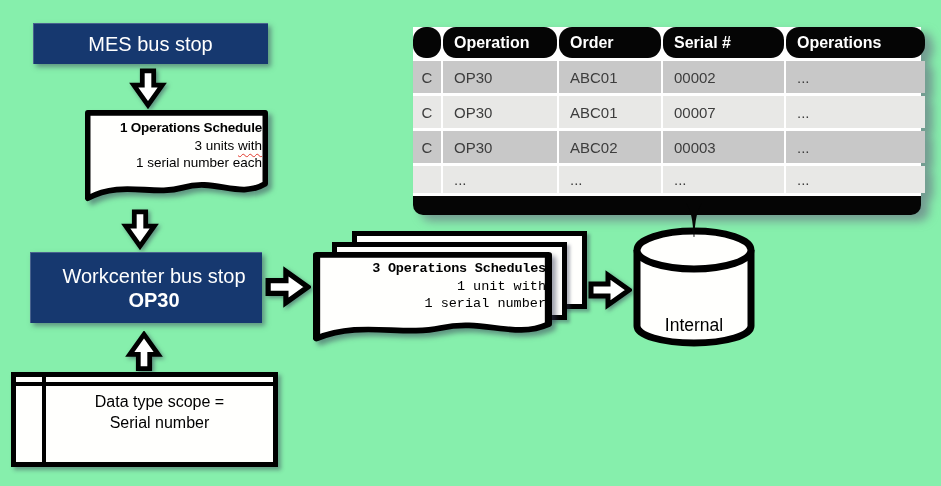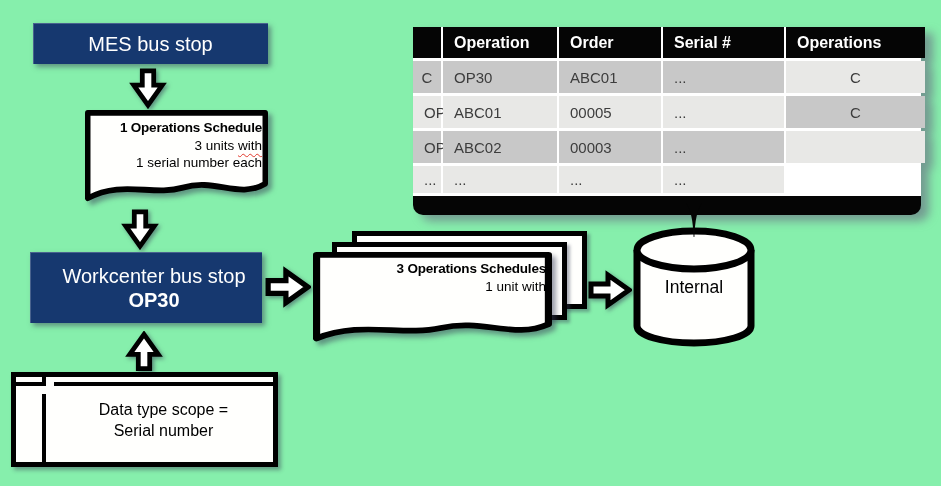--- a/index.html
+++ b/index.html
@@ -28,31 +28,31 @@
   
   .docshadow{filter:drop-shadow(4px 4px 2.5px rgba(55,60,85,.5));}
   .docsvg path{fill:#fffffd;stroke:#000;stroke-width:6;stroke-linejoin:round;}
   .doc-text{position:absolute;text-align:right;font-size:13.5px;line-height:17.5px;color:#000;}
   .doc-text .t{font-weight:bold;letter-spacing:-0.2px;}
   .wavy{text-decoration:underline;text-decoration-style:wavy;text-decoration-color:#e23a2e;text-decoration-thickness:1px;text-underline-offset:3px;margin-top:33px;}
   .sheet{background:#fffffd;border:5px solid #000;box-shadow:3px 3px 3px rgba(55,60,85,.4);}
 
   
   .cyl path,.cyl ellipse{fill:#fffffd;stroke:#000;stroke-width:7;}
-  .cyl-text{text-align:center;font-size:17.5px;line-height:23px;color:#000;}
+  .cyl-text{text-align:center;font-size:17.5px;line-height:23px;color:#000;margin-top:38px;}
 
   
   .tablewrap{filter:drop-shadow(8px 6px 5px rgba(105,110,130,.65));}
   .tgrid{
     display:grid;background:#fff;
     grid-template-columns:28px 114px 102px 121px 139px;
     grid-template-rows:31px 32px 32px 32px 27px;
     gap:3px 2px;width:508px;
   }
-  .th{background:#050505;color:#fff;font-weight:bold;font-size:16px;display:flex;align-items:center;padding-left:11px;}
+  .th{background:#050505;color:#fff;font-weight:bold;font-size:16px;display:flex;align-items:center;padding-left:11px;border-radius:13px;}
   .th.c0{padding:0;}
   .td{font-size:15px;color:#3d3d3d;display:flex;align-items:center;padding-left:11px;}
   .td.c0{padding:0;justify-content:center;}
   .rowdark{background:#c8c8c8;}
   .rowlight{background:#e8e8e6;}
   .tfooter{height:22px;background:#050505;border-top:3px solid #fff;border-radius:0 0 10px 10px;}
   .tail path{fill:#050505;stroke:none;}
 
   
   .dscope{
@@ -98,23 +98,24 @@
 
   <svg class="abs blkarrow" style="left:265px;top:265px;" width="46" height="44" viewBox="0 0 44 40">
     <path d="M3 14 H20 V5 L41 20 L20 35 V26 H3 Z"></path>
   </svg>
 
   <div class="abs sheet" style="left:352px;top:231px;width:235px;height:78px;"></div>
   <div class="abs sheet" style="left:332px;top:242px;width:235px;height:78px;"></div>
   <svg class="abs docsvg docshadow" style="left:313px;top:252px;" width="239" height="95" viewBox="0 0 200 100" preserveAspectRatio="none">
     <path d="M3 3 H197 V76 C168 92 143 70 107 80 C74 89 40 72 3 91 Z"></path>
   </svg>
-  <div class="abs doc-text" style="left:319px;top:260px;width:227px;">
+  <div class="abs doc-text" style="left:319px;top:260px;width:227px;font-family:Liberation Mono, monospace;">
     <div class="t">3 Operations Schedules</div>
     <div>1 unit with</div>
+    <div>1 serial number</div>
   </div>
 
   <svg class="abs blkarrow" style="left:588px;top:268px;" width="44" height="44" viewBox="0 0 44 40">
     <path d="M3 14 H20 V5 L41 20 L20 35 V26 H3 Z"></path>
   </svg>
 
   <svg class="abs cyl" style="left:631px;top:226px;" width="126" height="126" viewBox="0 0 126 126">
     <path d="M6 24 L6 100 A57 17 0 0 0 120 100 L120 24"></path>
     <ellipse cx="63" cy="24" rx="57" ry="19"></ellipse>
   </svg>
@@ -126,26 +127,27 @@
     <div class="tgrid">
       <div class="th c0"></div>
       <div class="th">Operation</div>
       <div class="th">Order</div>
       <div class="th">Serial #</div>
       <div class="th">Operations</div>
 
       <div class="td c0 rowdark">C</div>
       <div class="td rowdark">OP30</div>
       <div class="td rowdark">ABC01</div>
+      <div class="td rowdark">00002</div>
       <div class="td rowdark">...</div>
 
       <div class="td c0 rowlight">C</div>
       <div class="td rowlight">OP30</div>
       <div class="td rowlight">ABC01</div>
-      <div class="td rowlight">00005</div>
+      <div class="td rowlight">00007</div>
       <div class="td rowlight">...</div>
 
       <div class="td c0 rowdark">C</div>
       <div class="td rowdark">OP30</div>
       <div class="td rowdark">ABC02</div>
       <div class="td rowdark">00003</div>
       <div class="td rowdark">...</div>
 
       <div class="td c0 rowlight"></div>
       <div class="td rowlight">...</div>
@@ -157,21 +159,21 @@
   </div>
 
   <svg class="abs tail" style="left:685px;top:203px;" width="18" height="35" viewBox="0 0 18 35">
     <path d="M1 0 H17 C12 7 10 18 9.4 34 H8.6 C8 18 6 7 1 0 Z"></path>
   </svg>
 
   <svg class="abs blkarrow" style="left:125px;top:331px;" width="38" height="41" viewBox="0 0 40 42">
     <path d="M14 39 V24 H5 L20 3 L35 24 H26 V39 Z"></path>
   </svg>
 
-  <div class="abs dscope" style="left:11px;top:372px;width:267px;height:95px;gap:8px;">
+  <div class="abs dscope" style="left:11px;top:372px;width:267px;height:95px;">
     <div class="ds-corner"></div>
     <div class="ds-top"></div>
     <div class="ds-left"></div>
     <div class="ds-main">
       <div>Data type scope =</div>
       <div>Serial number</div>
     </div>
   </div>
 
 </div>

